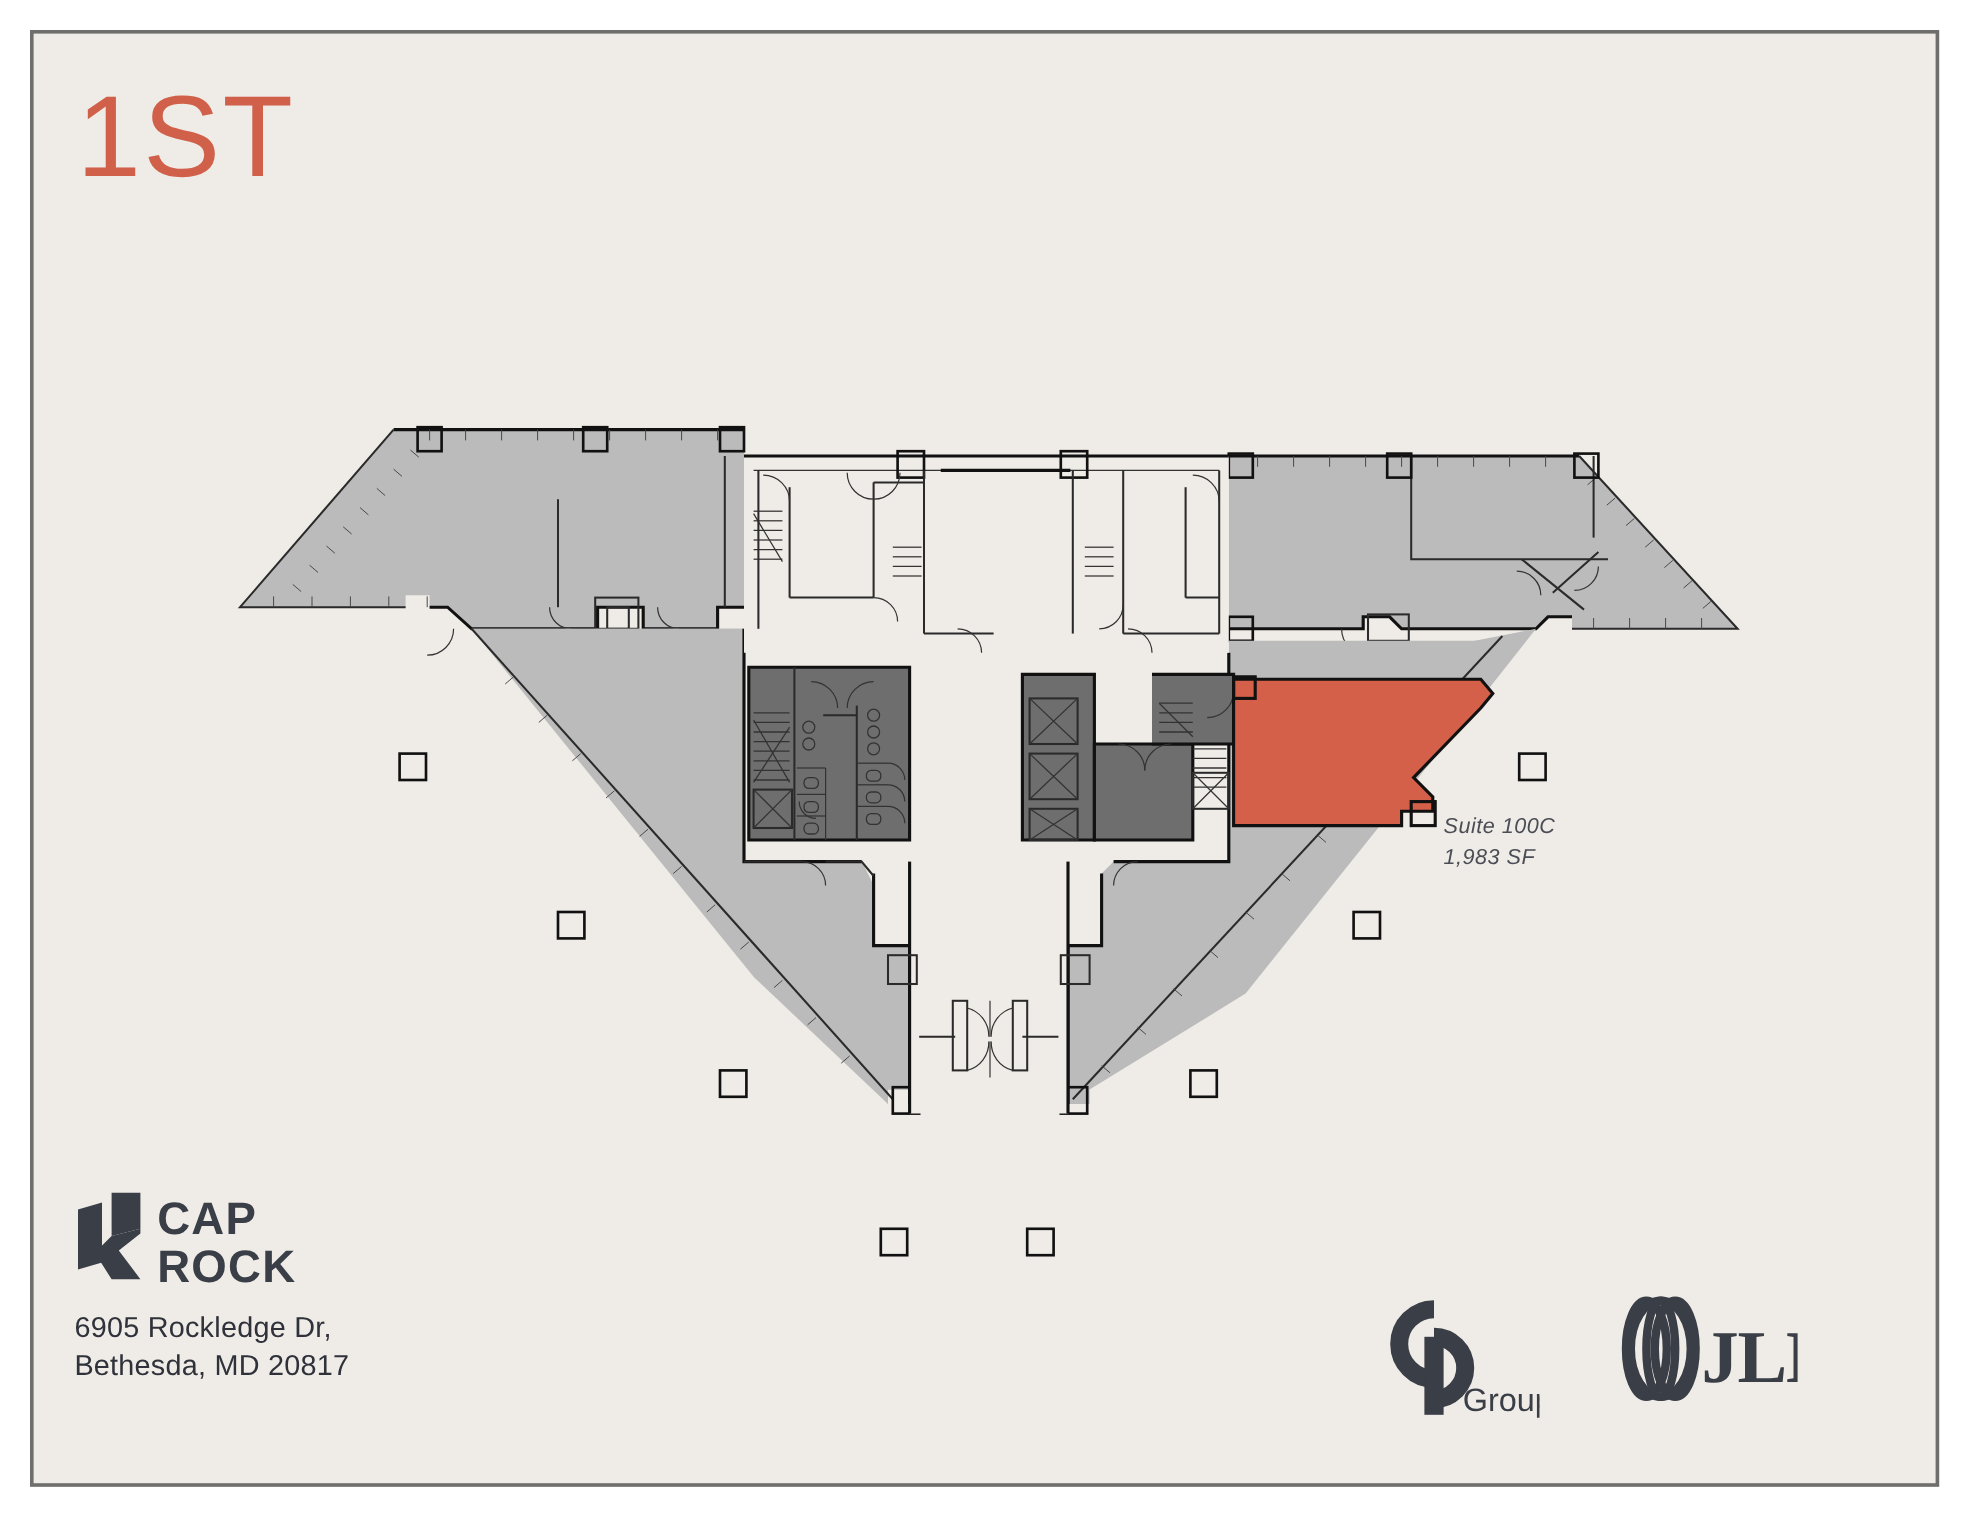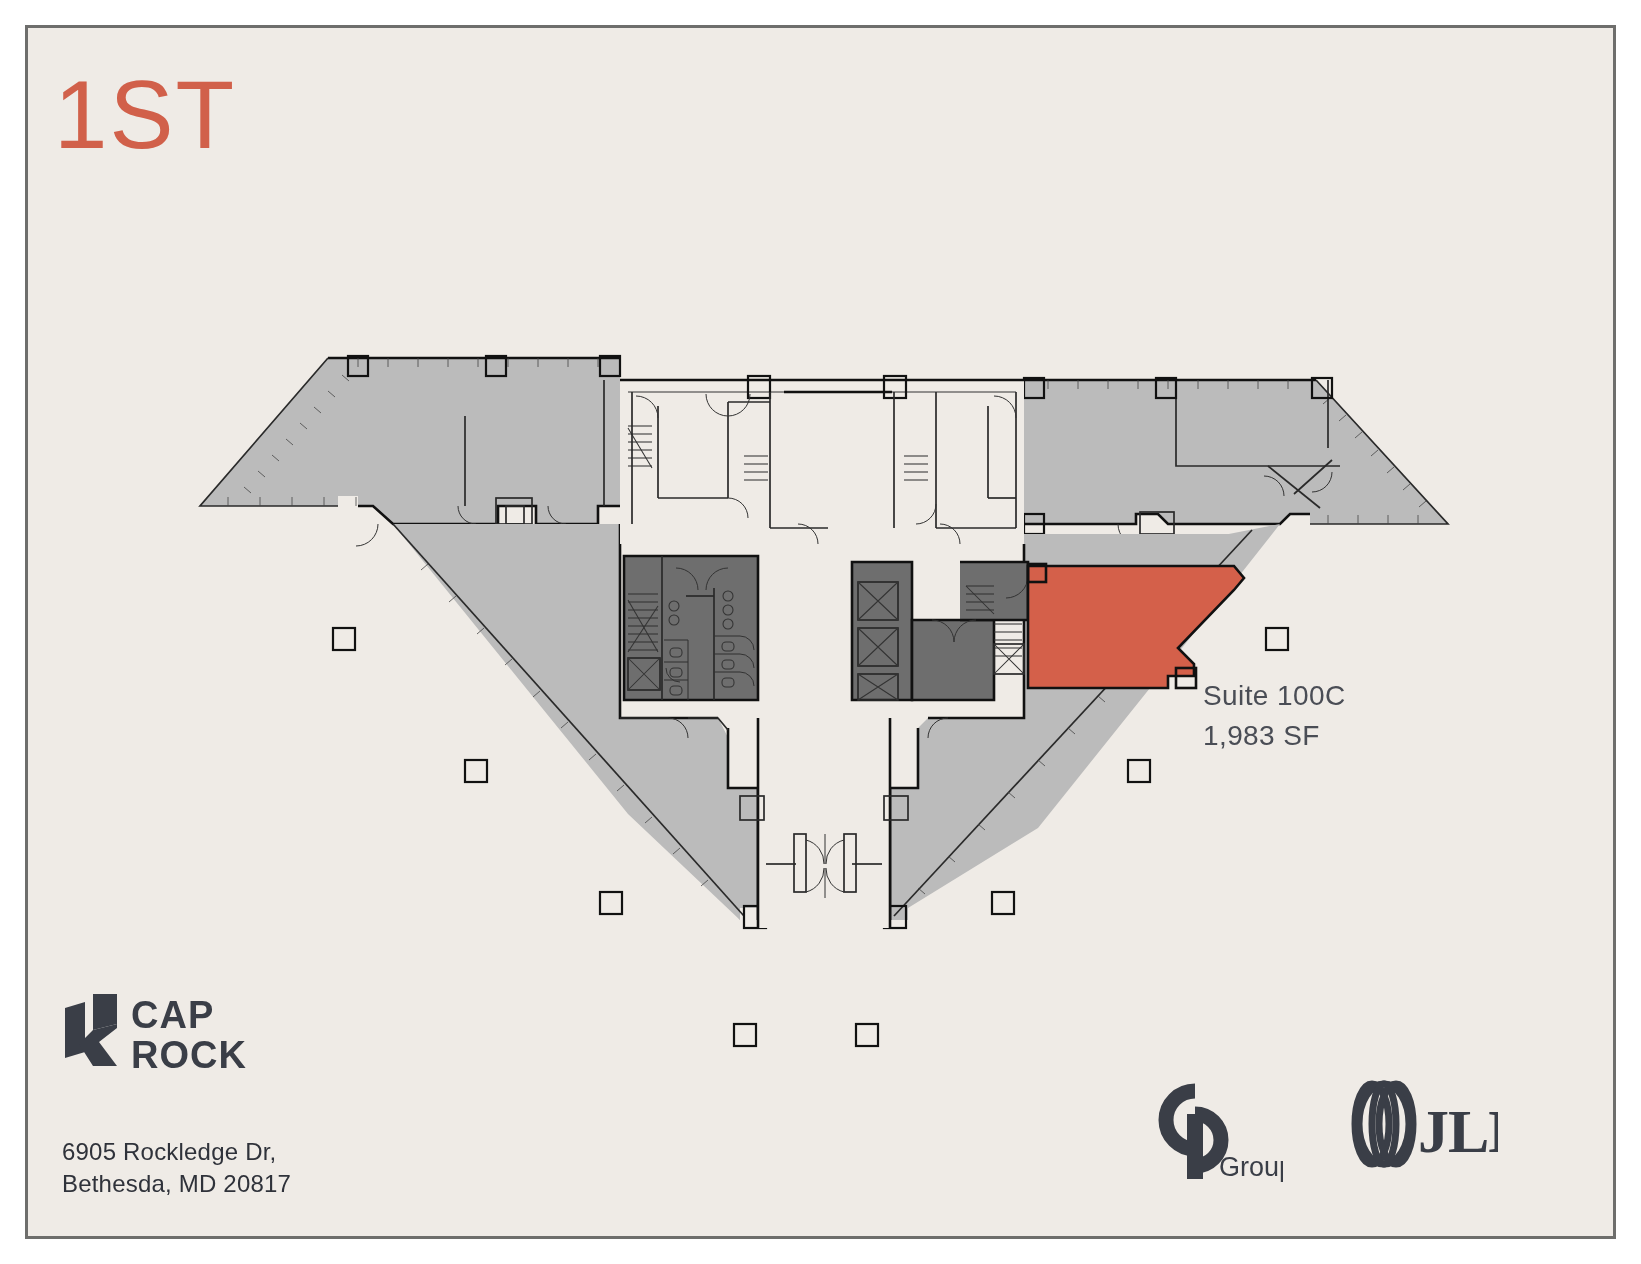--- a/index.html
+++ b/index.html
@@ -21,53 +21,53 @@
     width:1591px; height:1214px;
     background:#EFEBE6;
     border:3px solid #6E6E6C;
     box-sizing:border-box;
     overflow:hidden;
   }
 
   
   #title-block{
     position:absolute;
-    left:26px; top:40px;
+    left:36px; top:40px;
     line-height:0.98;
     user-select:none;
   }
   #title-block .tline{
     display:block;
     font-size:96px;
     font-weight:300;
     letter-spacing:2px;
     color:#D1604A;
     font-family:"Liberation Sans", sans-serif;
   }
 
   
   #suite-label{
     position:absolute;
     left:1175px; top:648px;
     color:#4A4D55;
-    font-size:28px;
+    font-size:18px;
     line-height:1.42;
     letter-spacing:0.4px;
+    font-style:italic;
   }
   #suite-label span{display:block;}
 
   
   #address-block{
     position:absolute;
     left:34px; top:1063px;
     color:#2F323A;
     font-size:24px;
     line-height:1.32;
     letter-spacing:0.2px;
-    margin-top:45px;
   }
   #address-block span{display:block;}
 
   
   #caprock-logo{position:absolute; left:35px; top:962px; width:240px; height:88px;}
   #cp-logo{position:absolute; left:1095px; top:1050px; width:160px; height:105px;}
   #jll-logo{position:absolute; left:1310px; top:1048px; width:160px; height:92px;}
 
   
   #floorplan-svg{

